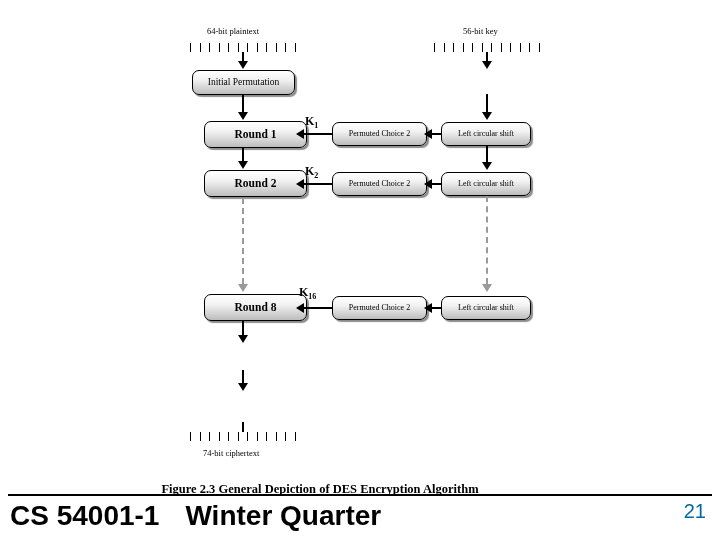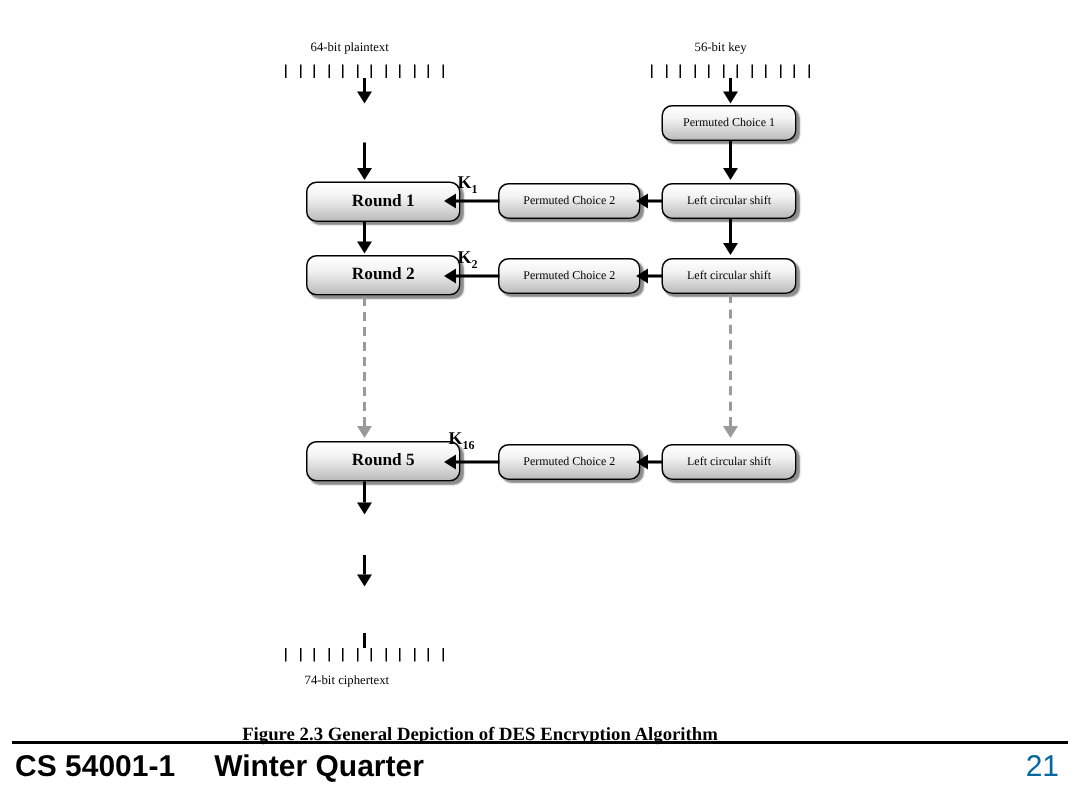--- a/index.html
+++ b/index.html
@@ -28,21 +28,21 @@
     left: 8px;
     top: 0;
     width: 704px;
     height: 2px;
     background: #000000;
   }
   .footer-left {
     position: absolute;
     left: 10px;
     top: 6px;
-    font-size: 20px;
+    font-size: 28px;
     font-weight: bold;
     color: #000000;
     letter-spacing: 0px;
     white-space: nowrap;
   }
   .footer-left .gap {
     display: inline-block;
     width: 26px;
   }
   .footer-right {
@@ -189,48 +189,48 @@
       <i></i>
       <i></i>
       <i></i>
       <i></i>
       <i></i>
   </div>
 
   <div class="lbl" style="left:207px; top:26px;">64-bit plaintext</div>
   <div class="lbl" style="left:463px; top:26px;">56-bit key</div>
 
+  <div class="node mid" style="left:192px; top:70px; width:103px; height:25px;">
+    <span>Initial Permutation</span>
+  </div>
 
   <div class="node big" style="left:192px; top:121px; width:103px; height:27px;">
     <span>Round 1</span>
   </div>
 
   <div class="node big" style="left:192px; top:170px; width:103px; height:27px;">
     <span>Round 2</span>
   </div>
 
   <div class="node big" style="left:192px; top:294px; width:103px; height:27px;">
-    <span>Round 5</span>
+    <span>Round 8</span>
   </div>
 
 
 
   <div class="node small" style="left:332px; top:122px; width:95px; height:24px;">
     <span>Permuted Choice 2</span>
   </div>
   <div class="node small" style="left:332px; top:172px; width:95px; height:24px;">
     <span>Permuted Choice 2</span>
   </div>
   <div class="node small" style="left:332px; top:296px; width:95px; height:24px;">
     <span>Permuted Choice 2</span>
   </div>
 
-  <div class="node small" style="left:441px; top:70px; width:90px; height:24px;">
-    <span>Permuted Choice 1</span>
-  </div>
   <div class="node small" style="left:441px; top:122px; width:90px; height:24px;">
     <span>Left circular shift</span>
   </div>
   <div class="node small" style="left:441px; top:172px; width:90px; height:24px;">
     <span>Left circular shift</span>
   </div>
   <div class="node small" style="left:441px; top:296px; width:90px; height:24px;">
     <span>Left circular shift</span>
   </div>
 

